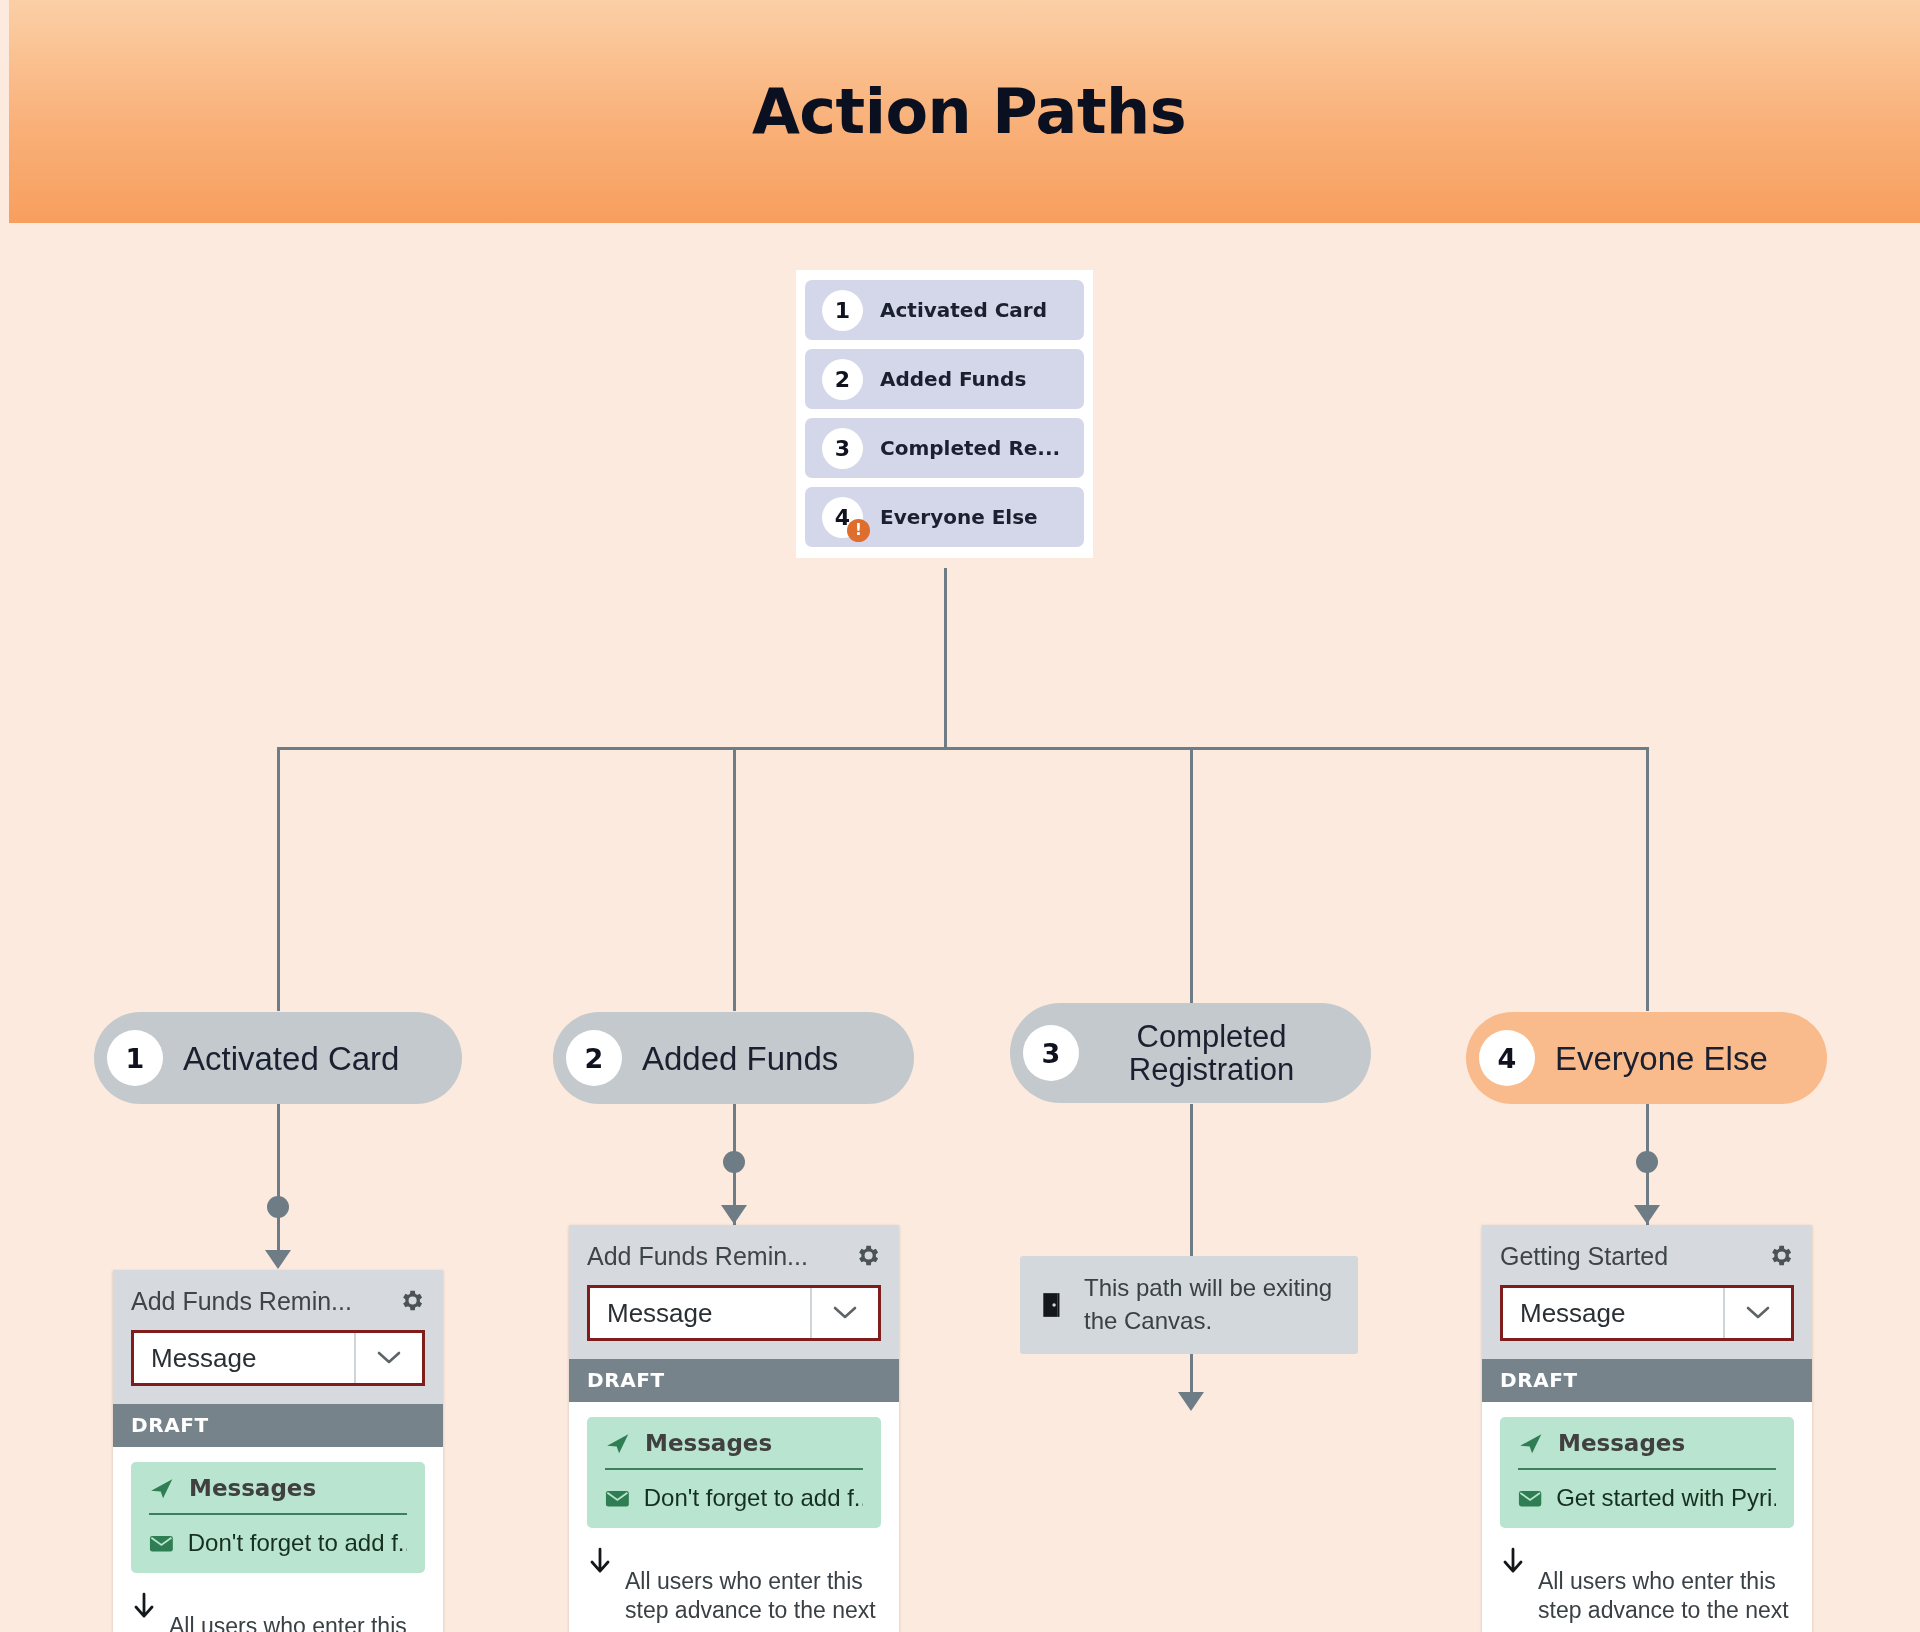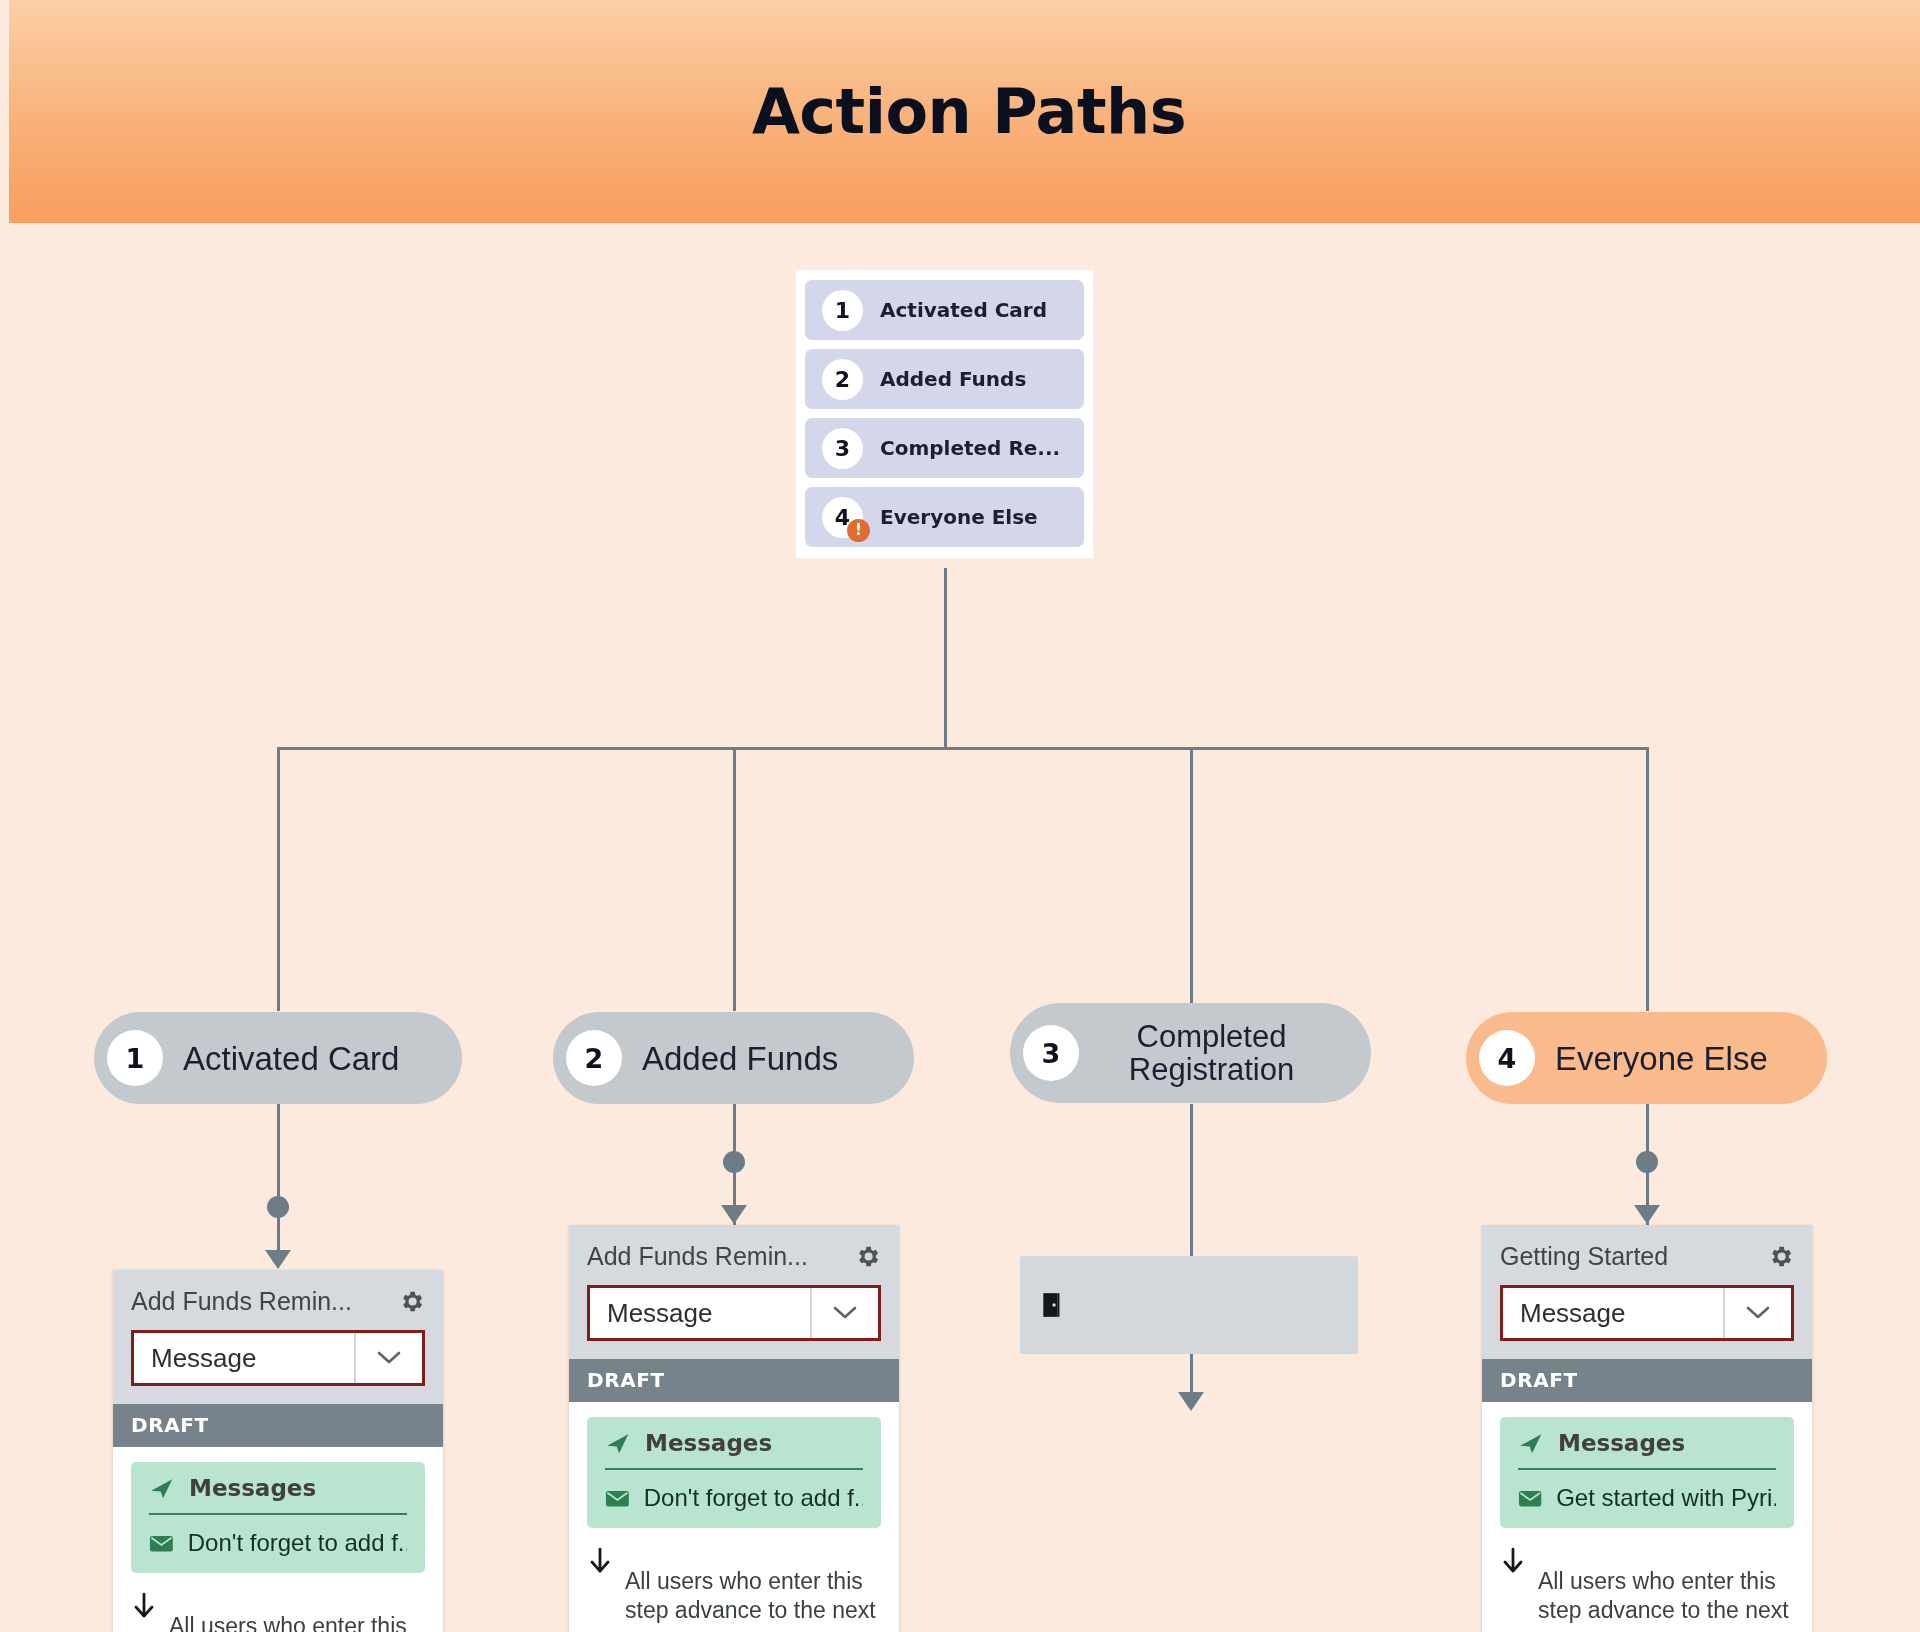--- a/index.html
+++ b/index.html
@@ -114,21 +114,21 @@
     position:absolute;
     background:#ffffff;
     box-shadow:0 1px 3px rgba(0,0,0,0.18);
     z-index:3;
   }
   .card-head{
     background:#d6dade;
     padding:17px 18px 18px 18px;
   }
   .card-head-top{
-    display:flex;align-items:center;justify-content:space-between;
+    display:flex;align-items:flex-start;justify-content:space-between;
     margin-bottom:14px;
   }
   .card-title{
     font-size:25px;color:#3e4548;
     white-space:nowrap;overflow:hidden;
   }
   .gear-icon{width:27px;height:27px;flex:0 0 auto;}
   .card-select{
     background:#ffffff;border:3px solid #7f1d1d;
     height:56px;display:flex;align-items:center;
@@ -363,20 +363,21 @@
     </div>
 
   </div>
 
   <div class="exit-note" style="left:1020px;top:1056px;width:338px;height:98px;">
     <svg width="26" height="28" viewBox="0 0 24 26" style="flex:0 0 auto;">
       <rect x="3" y="2" width="13" height="22" fill="#14181a"></rect>
       <rect x="16" y="2" width="2" height="22" fill="#14181a"></rect>
       <circle cx="13" cy="13" r="1.6" fill="#d2d8dc"></circle>
     </svg>
+    <span class="exit-note-text">This path will be exiting the Canvas.</span>
   </div>
   <div class="line-v" style="left:1190px;top:1154px;height:48px;"></div>
   <div class="arrow-head" style="left:1178px;top:1192px;"></div>
 
   <div class="card" style="left:1482px;top:1025px;width:330px;">
     <div class="card-head">
       <div class="card-head-top">
         <div class="card-title">Getting Started</div>
         <svg class="gear-icon" viewBox="0 0 24 24">
           <path fill="#4b5357" d="M19.4 13a7.6 7.6 0 0 0 0-2l2-1.6-2-3.4-2.4 1a7.5 7.5 0 0 0-1.7-1L15 3.4h-4l-.3 2.6a7.5 7.5 0 0 0-1.7 1l-2.4-1-2 3.4L6.6 11a7.6 7.6 0 0 0 0 2l-2 1.6 2 3.4 2.4-1c.5.4 1.1.8 1.7 1l.3 2.6h4l.3-2.6c.6-.2 1.2-.6 1.7-1l2.4 1 2-3.4-2-1.6ZM13 15.6A3.6 3.6 0 1 1 16.6 12 3.6 3.6 0 0 1 13 15.6Z"></path>

